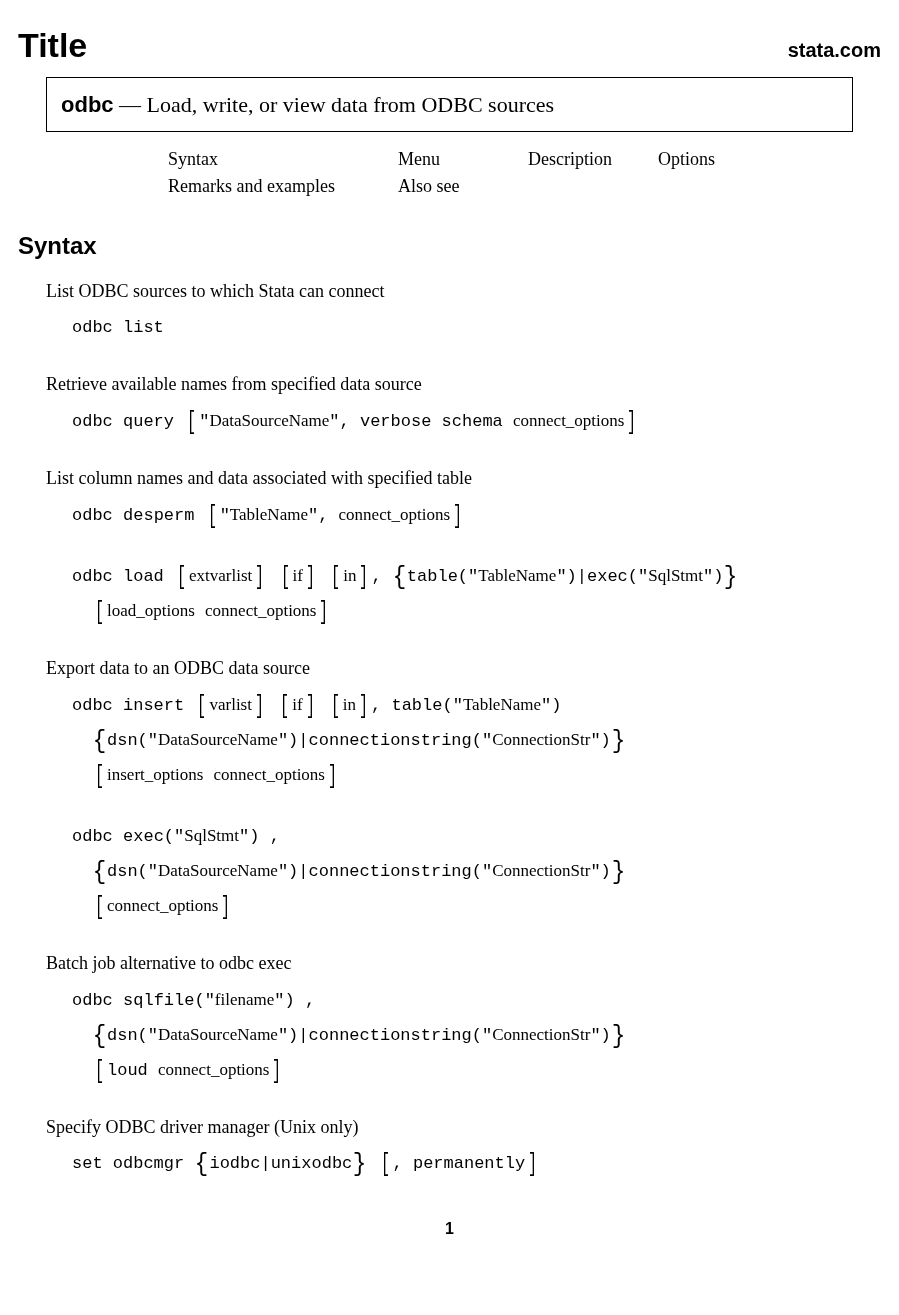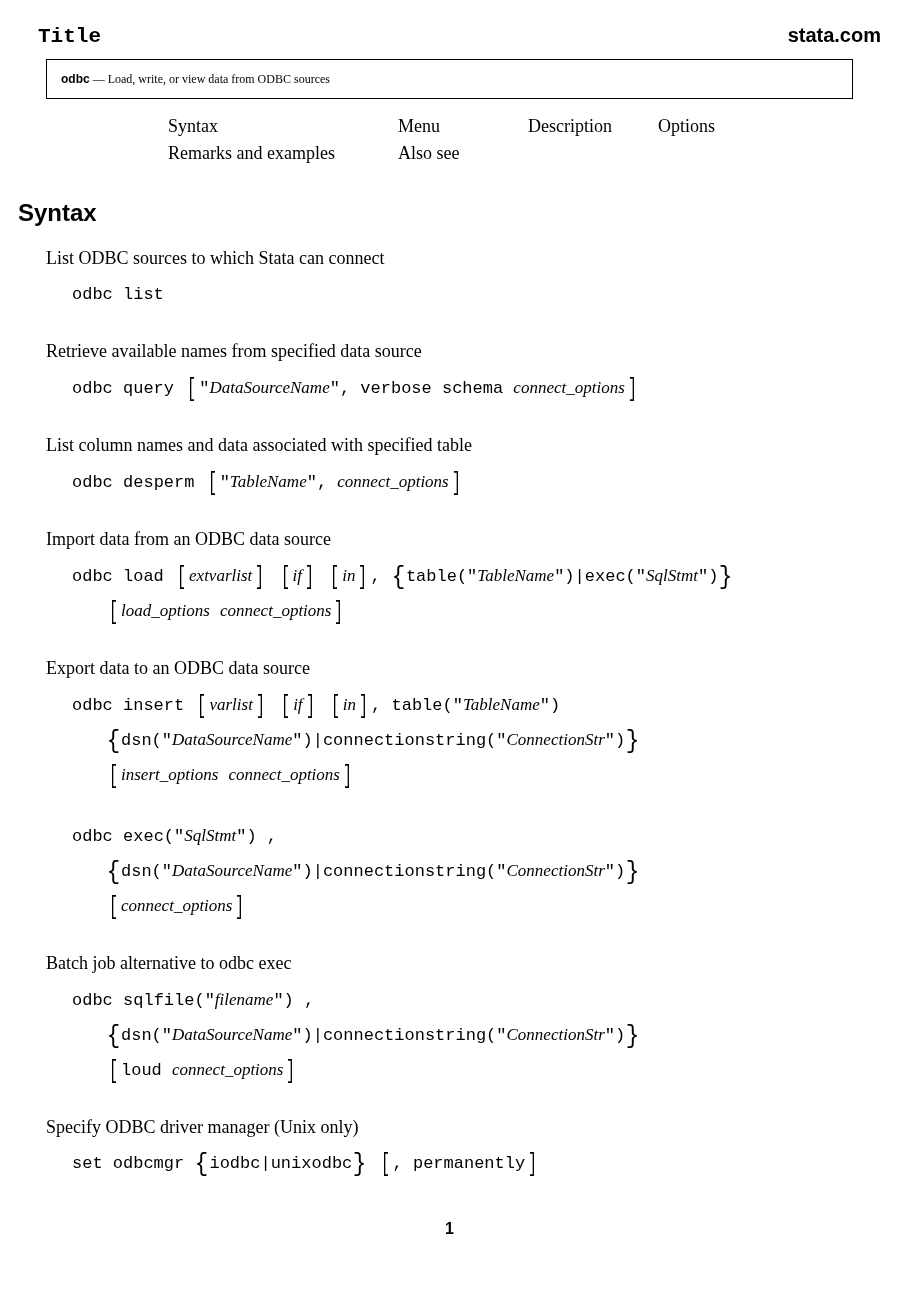--- a/index.html
+++ b/index.html
@@ -11,36 +11,35 @@
     line-height: 1.5;
     color: #000;
   }
   .header-row {
     display: flex;
     justify-content: space-between;
     align-items: baseline;
     margin-bottom: 6px;
   }
   .title-heading {
-    font-family: Liberation Mono, monospace;
+    font-family: Liberation Sans, sans-serif;
     font-weight: bold;
-    font-size: 21px;
-    margin-left: 20px;
+    font-size: 34px;
   }
   .stata-link {
     font-family: Arial, Helvetica, sans-serif;
     font-weight: bold;
     font-size: 20px;
     margin-left: 12px;
   }
   .title-box {
     border: 1px solid #000;
     margin: 0 28px 14px 28px;
     padding: 10px 14px;
-    font-size: 12px;
+    font-size: 22px;
   }
   .title-box b {
     font-family: Arial, Helvetica, sans-serif;
     font-weight: bold;
   }
   .toc {
     margin: 0 0 28px 150px;
     font-size: 18px;
   }
   .toc-row { display: flex; }
@@ -65,25 +64,25 @@
     font-size: 18px;
     margin-bottom: 6px;
   }
   .cmd {
     font-family: 'Courier New', Courier, monospace;
     font-size: 17px;
     margin-left: 26px;
     line-height: 2.0;
   }
   .cmd .cont {
-    margin-left: 34px;
+    margin-left: 20px;
     display: block;
   }
   .tt { font-family: 'Courier New', Courier, monospace; font-style: normal; }
-  .it { font-style: italic; font-family: Georgia, 'Times New Roman', serif; text-align: center; }
+  .it { font-family: Georgia, 'Times New Roman', serif; text-align: center; }
   .uline { }
   .biglb, .bigrb, .biglc, .bigrc {
     font-size: 25px;
     position: relative;
     top: 3px;
     display: inline-block;
     transform: scaleX(0.6);
     line-height: 0;
   }
   .biglc, .bigrc { transform: scaleX(0.9); }
@@ -139,21 +138,20 @@
 </div>
 
 <div class="block">
   <div class="desc">List column names and data associated with specified table</div>
   <div class="cmd">
     <span class="tt">odbc </span><span class="tt uline">des</span><span class="tt">perm </span><span class="biglb">[</span><span class="tt">"</span><span class="it">TableName</span><span class="tt">"</span><span class="tt">, </span><span class="it">connect_options</span><span class="bigrb">]</span>
   </div>
 </div>
 
 <div class="block">
-  <div class="desc">Import data from an ODBC data source</div>
   <div class="cmd">
     <span class="tt">odbc </span><span class="tt uline">lo</span><span class="tt">ad </span><span class="biglb">[</span><span class="it">extvarlist</span><span class="bigrb">]</span> <span class="biglb">[</span><span class="it">if</span><span class="bigrb">]</span> <span class="biglb">[</span><span class="it">in</span><span class="bigrb">]</span><span class="tt">, </span><span class="biglc">{</span><span class="tt uline">t</span><span class="tt">able("</span><span class="it">TableName</span><span class="tt">")</span><span class="tt">|</span><span class="tt uline">exe</span><span class="tt">c("</span><span class="it">SqlStmt</span><span class="tt">")</span><span class="bigrc">}</span>
     <span class="cont"><span class="biglb">[</span><span class="it">load_options</span> <span class="it">connect_options</span><span class="bigrb">]</span></span>
   </div>
 </div>
 
 <div class="block">
   <div class="desc">Export data to an ODBC data source</div>
   <div class="cmd">
     <span class="tt">odbc </span><span class="tt uline">in</span><span class="tt">sert </span><span class="biglb">[</span><span class="it">varlist</span><span class="bigrb">]</span> <span class="biglb">[</span><span class="it">if</span><span class="bigrb">]</span> <span class="biglb">[</span><span class="it">in</span><span class="bigrb">]</span><span class="tt">, </span><span class="tt uline">t</span><span class="tt">able("</span><span class="it">TableName</span><span class="tt">")</span>

